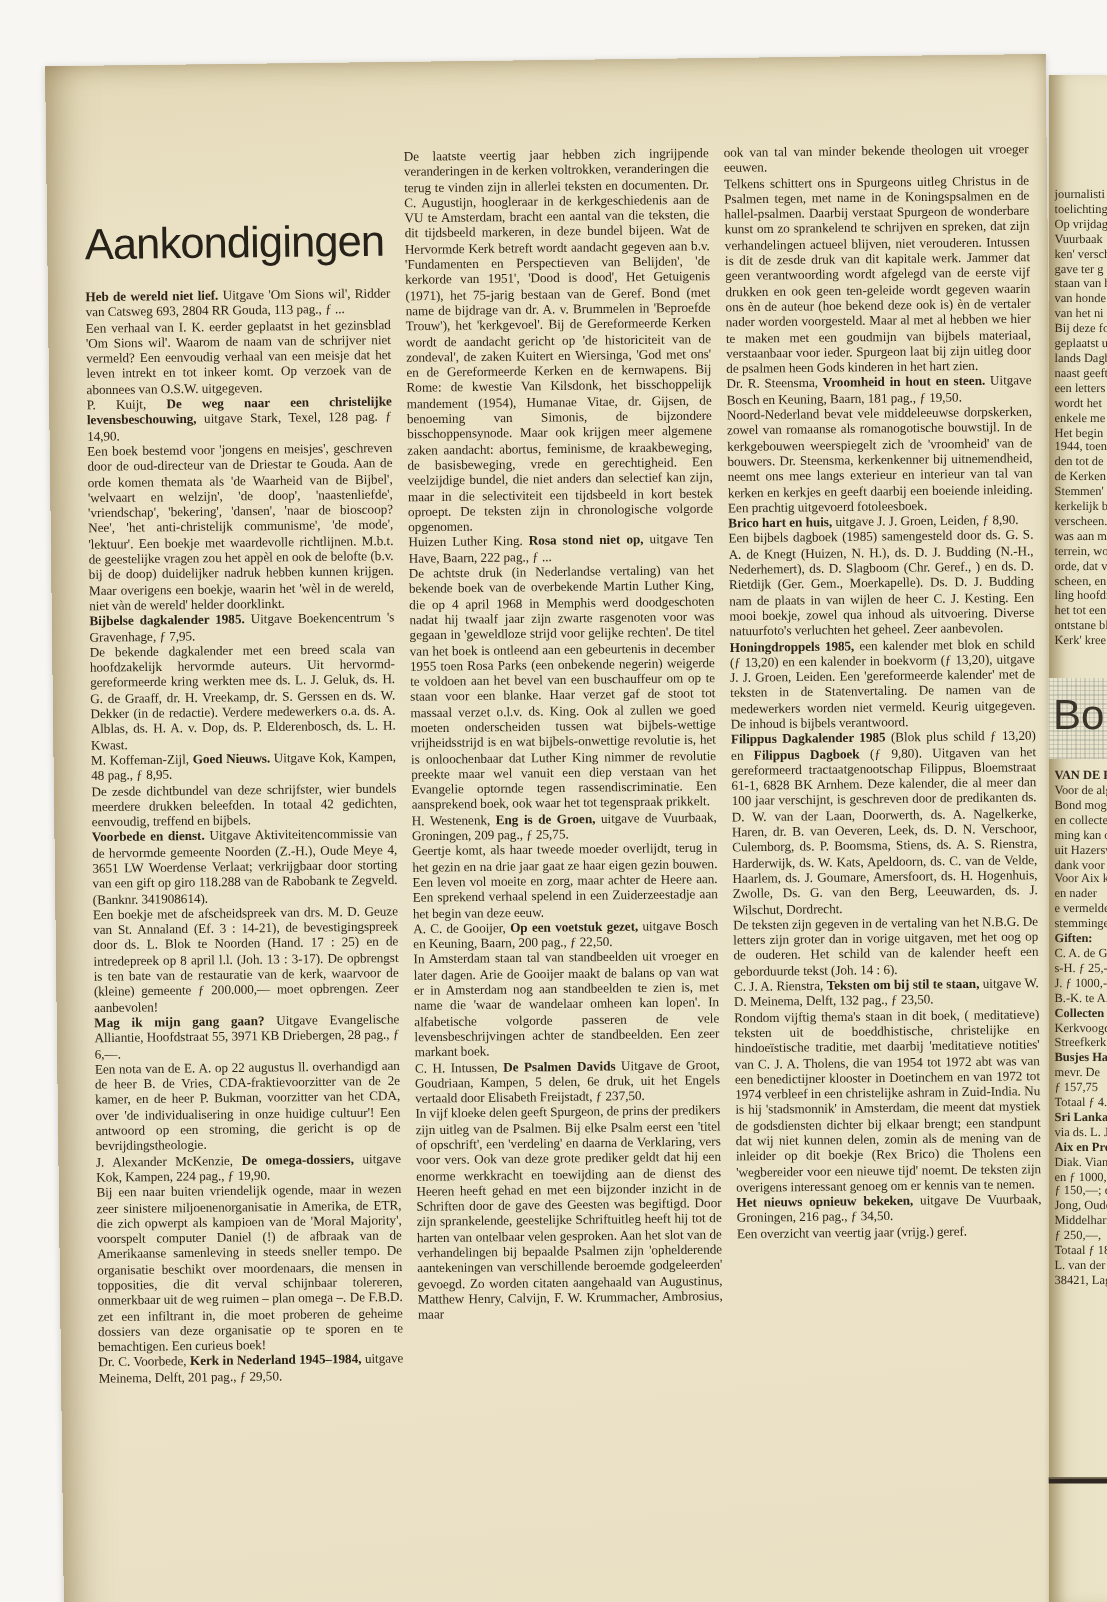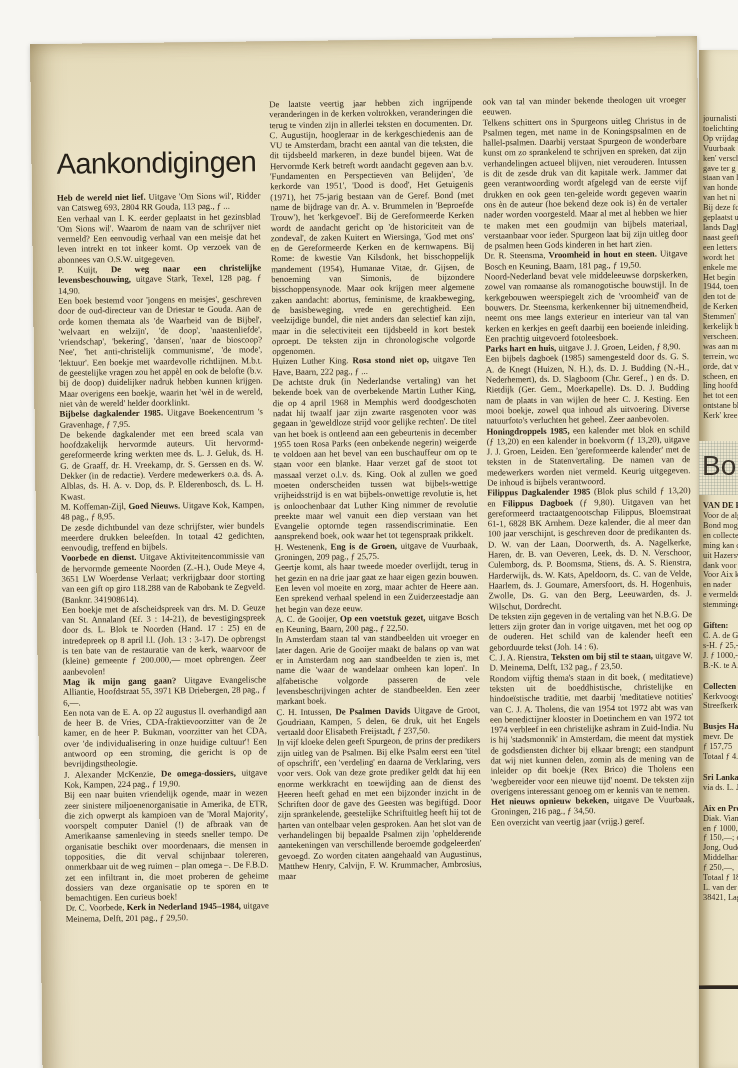--- a/index.html
+++ b/index.html
@@ -42,42 +42,42 @@
     color:#2d2317;
   }
   .colbody .lead{font-weight:bold;}
   
   .sliver{
     left:699px;top:50px;width:39px;height:1018px;
     background:linear-gradient(90deg,#d9cca4 0%,#e9e1c4 30%,#ece4c8 100%);
     box-shadow:inset 12px 0 12px -7px rgba(95,75,35,.5), 0 1px 4px rgba(0,0,0,.15);
     overflow:hidden;
   }
-  .sl-lines{padding:64px 0 0 4px;}
+  .sl-lines{padding:64px 0 0 4px;margin-top:11px;}
   .sl-line{
     font-size:8.3px;line-height:9.9px;
     white-space:nowrap;overflow:hidden;
     color:#332a1d;
   }
   .sl-title{font-weight:bold;}
   .sl-box{
     margin-top:20px;height:54px;position:relative;
     background-color:#e9e3cb;
     background-image:
       repeating-linear-gradient(0deg, rgba(130,140,130,.28) 0 1px, transparent 1px 3px),
       repeating-linear-gradient(90deg, rgba(130,140,130,.28) 0 1px, transparent 1px 3px);
   }
   .sl-big{
     position:absolute;left:3px;top:9px;
     font-family:"Liberation Sans", sans-serif;
     font-size:28px;color:#3a332a;font-weight:400;
     white-space:nowrap;
   }
   .sl-sections{padding:4px 0 0 4px;}
-  .sl-sec{margin-top:11px;}
+  .sl-sec{}
   .sl-sec:first-child{margin-top:2px;}
   .sl-rule{
     position:absolute;left:0;top:935px;width:100%;height:3px;
     background:#2f2822;
     border-top:1px solid #6a5c44;
   }
 </style>
 </head>
 <body>
 
@@ -117,21 +117,21 @@
             <p><span>C. H. Intussen, </span><span class="lead">De Psalmen Davids</span><span> Uitgave de Groot, Goudriaan, Kampen, 5 delen, 6e druk, uit het Engels vertaald door Elisabeth Freijstadt, ƒ 237,50.</span></p>
             <p><span>In vijf kloeke delen geeft Spurgeon, de prins der predikers zijn uitleg van de Psalmen. Bij elke Psalm eerst een 'titel of opschrift', een 'verdeling' en daarna de Verklaring, vers voor vers. Ook van deze grote prediker geldt dat hij een enorme werkkracht en toewijding aan de dienst des Heeren heeft gehad en met een bijzonder inzicht in de Schriften door de gave des Geesten was begiftigd. Door zijn sprankelende, geestelijke Schriftuitleg heeft hij tot de harten van ontelbaar velen gesproken. Aan het slot van de verhandelingen bij bepaalde Psalmen zijn 'ophelderende aantekeningen van verschillende beroemde godgeleerden' gevoegd. Zo worden citaten aangehaald van Augustinus, Matthew Henry, Calvijn, F. W. Krummacher, Ambrosius, maar</span></p>
           </div>
       </div>
       <div class="col">
         <div class="colbody">
             <p><span>ook van tal van minder bekende theologen uit vroeger eeuwen.</span></p>
             <p><span>Telkens schittert ons in Spurgeons uitleg Christus in de Psalmen tegen, met name in de Koningspsalmen en de hallel-psalmen. Daarbij verstaat Spurgeon de wonderbare kunst om zo sprankelend te schrijven en spreken, dat zijn verhandelingen actueel blijven, niet verouderen. Intussen is dit de zesde druk van dit kapitale werk. Jammer dat geen verantwoording wordt afgelegd van de eerste vijf drukken en ook geen ten-geleide wordt gegeven waarin ons èn de auteur (hoe bekend deze ook is) èn de vertaler nader worden voorgesteld. Maar al met al hebben we hier te maken met een goudmijn van bijbels materiaal, verstaanbaar voor ieder. Spurgeon laat bij zijn uitleg door de psalmen heen Gods kinderen in het hart zien.</span></p>
             <p><span>Dr. R. Steensma, </span><span class="lead">Vroomheid in hout en steen.</span><span> Uitgave Bosch en Keuning, Baarn, 181 pag., ƒ 19,50.</span></p>
             <p><span>Noord-Nederland bevat vele middeleeuwse dorpskerken, zowel van romaanse als romanogotische bouwstijl. In de kerkgebouwen weerspiegelt zich de 'vroomheid' van de bouwers. Dr. Steensma, kerkenkenner bij uitnemendheid, neemt ons mee langs exterieur en interieur van tal van kerken en kerkjes en geeft daarbij een boeiende inleiding. Een prachtig uitgevoerd fotoleesboek.</span></p>
-            <p><span class="lead">Parks hart en huis,</span><span> uitgave J. J. Groen, Leiden, ƒ 8,90.</span></p>
+            <p><span class="lead">Brico hart en huis,</span><span> uitgave J. J. Groen, Leiden, ƒ 8,90.</span></p>
             <p><span>Een bijbels dagboek (1985) samengesteld door ds. G. S. A. de Knegt (Huizen, N. H.), ds. D. J. Budding (N.-H., Nederhemert), ds. D. Slagboom (Chr. Geref., ) en ds. D. Rietdijk (Ger. Gem., Moerkapelle). Ds. D. J. Budding nam de plaats in van wijlen de heer C. J. Kesting. Een mooi boekje, zowel qua inhoud als uitvoering. Diverse natuurfoto's verluchten het geheel. Zeer aanbevolen.</span></p>
             <p><span class="lead">Honingdroppels 1985,</span><span> een kalender met blok en schild (ƒ 13,20) en een kalender in boekvorm (ƒ 13,20), uitgave J. J. Groen, Leiden. Een 'gereformeerde kalender' met de teksten in de Statenvertaling. De namen van de medewerkers worden niet vermeld. Keurig uitgegeven. De inhoud is bijbels verantwoord.</span></p>
             <p><span class="lead">Filippus Dagkalender 1985</span><span> (Blok plus schild ƒ 13,20) en </span><span class="lead">Filippus Dagboek</span><span> (ƒ 9,80). Uitgaven van het gereformeerd tractaatgenootschap Filippus, Bloemstraat 61-1, 6828 BK Arnhem. Deze kalender, die al meer dan 100 jaar verschijnt, is geschreven door de predikanten ds. D. W. van der Laan, Doorwerth, ds. A. Nagelkerke, Haren, dr. B. van Oeveren, Leek, ds. D. N. Verschoor, Culemborg, ds. P. Boomsma, Stiens, ds. A. S. Rienstra, Harderwijk, ds. W. Kats, Apeldoorn, ds. C. van de Velde, Haarlem, ds. J. Goumare, Amersfoort, ds. H. Hogenhuis, Zwolle, Ds. G. van den Berg, Leeuwarden, ds. J. Wilschut, Dordrecht.</span></p>
             <p><span>De teksten zijn gegeven in de vertaling van het N.B.G. De letters zijn groter dan in vorige uitgaven, met het oog op de ouderen. Het schild van de kalender heeft een geborduurde tekst (Joh. 14 : 6).</span></p>
             <p><span>C. J. A. Rienstra, </span><span class="lead">Teksten om bij stil te staan,</span><span> uitgave W. D. Meinema, Delft, 132 pag., ƒ 23,50.</span></p>
             <p><span>Rondom vijftig thema's staan in dit boek, ( meditatieve) teksten uit de boeddhistische, christelijke en hindoeïstische traditie, met daarbij 'meditatieve notities' van C. J. A. Tholens, die van 1954 tot 1972 abt was van een benedictijner klooster in Doetinchem en van 1972 tot 1974 verbleef in een christelijke ashram in Zuid-India. Nu is hij 'stadsmonnik' in Amsterdam, die meent dat mystiek de godsdiensten dichter bij elkaar brengt; een standpunt dat wij niet kunnen delen, zomin als de mening van de inleider op dit boekje (Rex Brico) die Tholens een 'wegbereider voor een nieuwe tijd' noemt. De teksten zijn overigens interessant genoeg om er kennis van te nemen.</span></p>
             <p><span class="lead">Het nieuws opnieuw bekeken,</span><span> uitgave De Vuurbaak, Groningen, 216 pag., ƒ 34,50.</span></p>
             <p><span>Een overzicht van veertig jaar (vrijg.) geref.</span></p>
           </div>
       </div>

